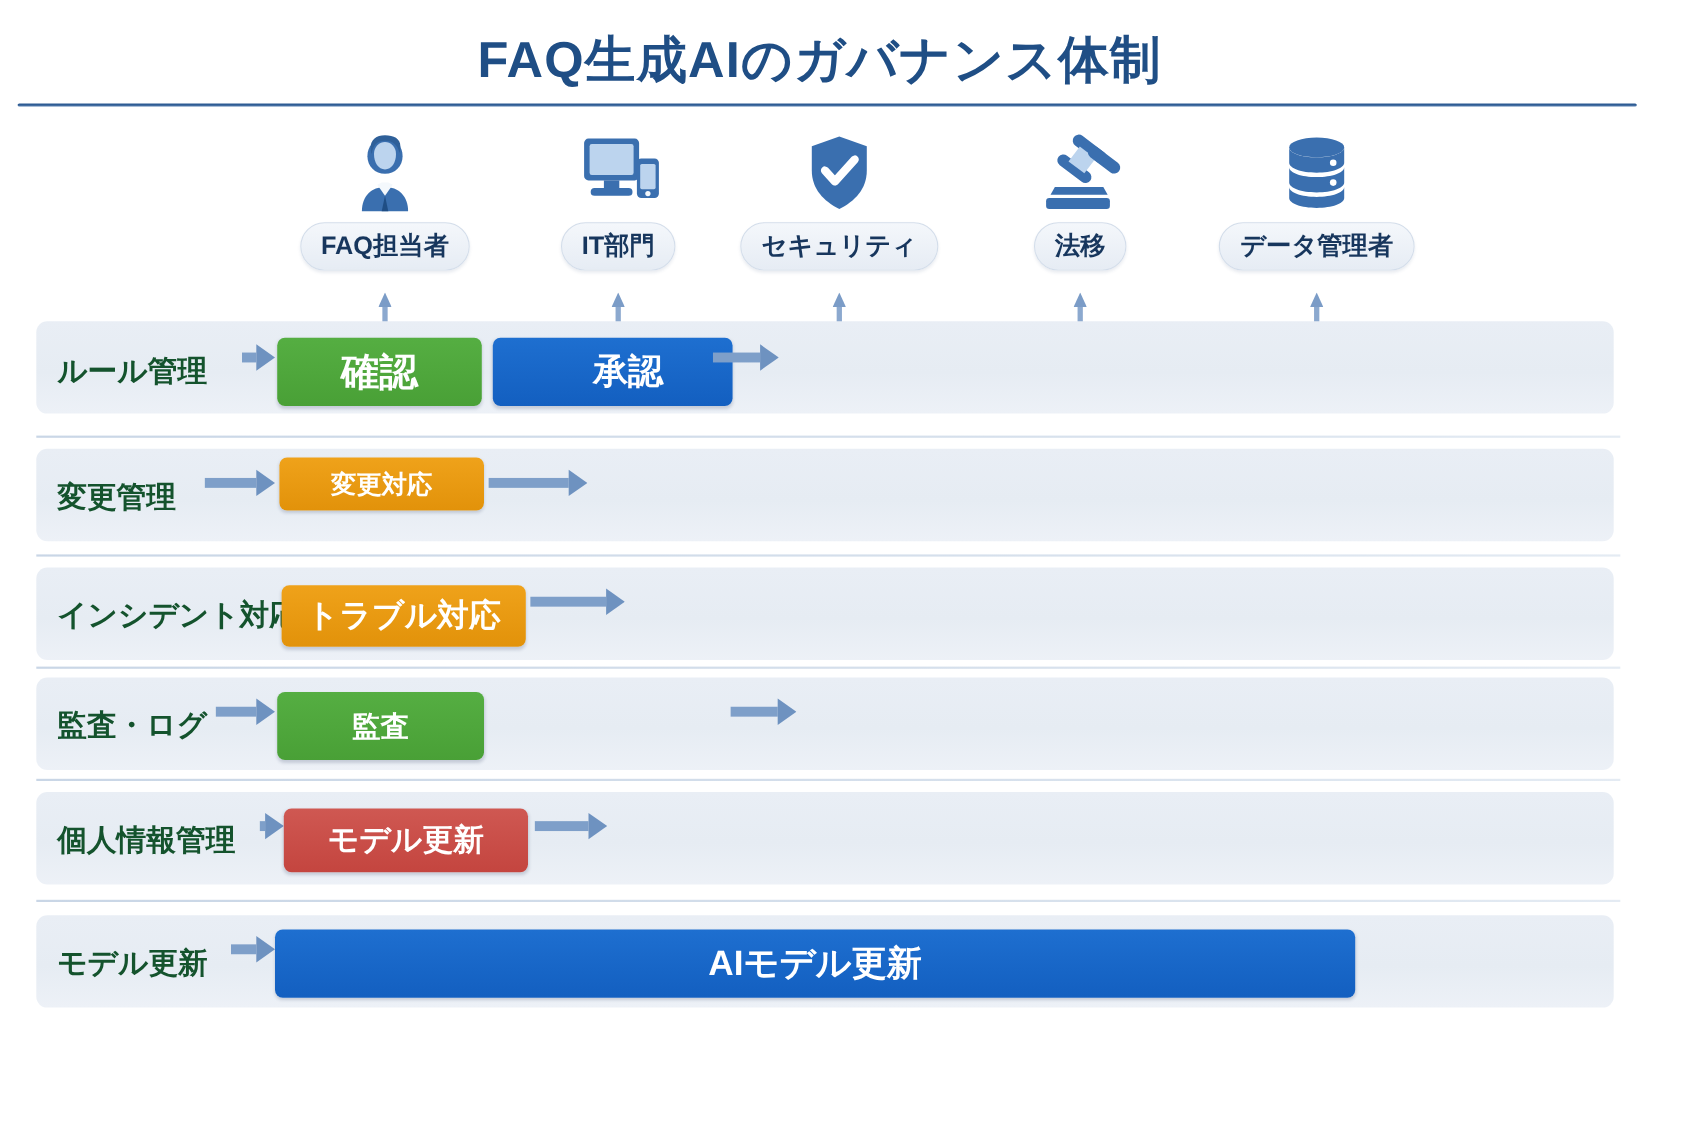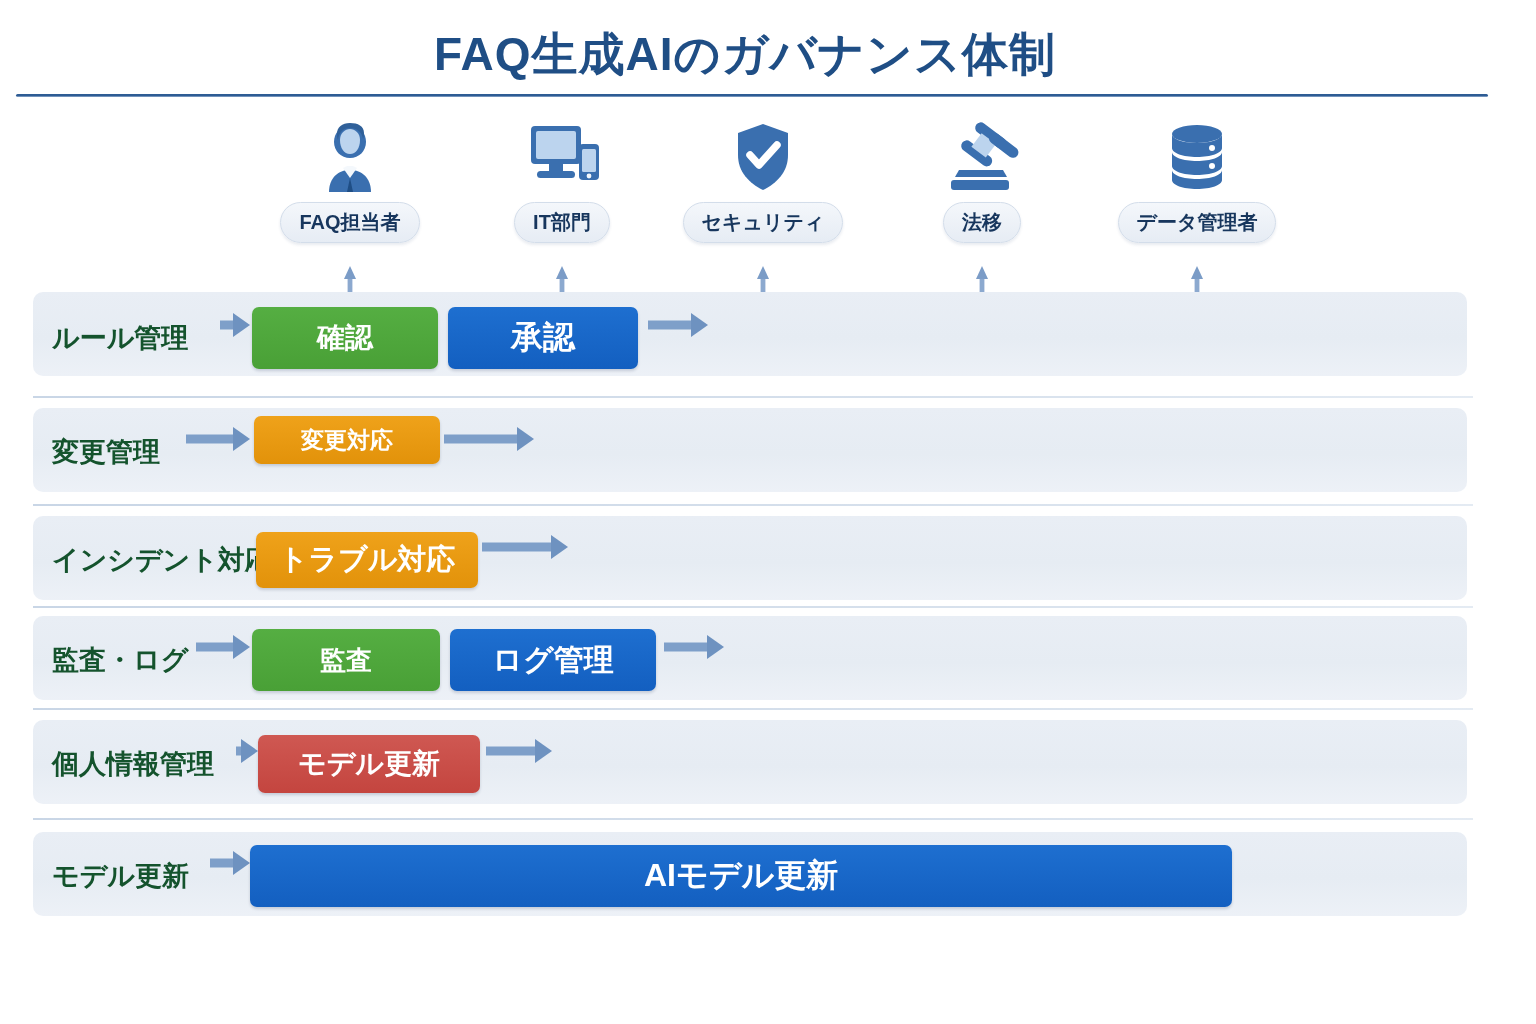--- a/index.html
+++ b/index.html
@@ -62,21 +62,21 @@
     justify-content: center;
   }
   .actor-chip {
     display: inline-block;
     margin-top: 6px;
     padding: 9px 18px 10px;
     border-radius: 26px;
     background: linear-gradient(to bottom, #F4F7FB 0%, #E6ECF4 100%);
     border: 1.5px solid #D3DDEA;
     box-shadow: 0 2px 3px rgba(30,60,110,.10);
-    font-size: 20px;
+    font-size: 23px;
     font-weight: 700;
     color: #17365D;
     white-space: nowrap;
     line-height: 1;
   }
   .actor-arrow-up {
     position: absolute;
     top: 148px;
     margin-left: -6px;
     width: 12px;
@@ -220,22 +220,22 @@
       <div class="row-sep" style="top: 504px;"></div>
       <div class="row-sep" style="top: 606px;"></div>
       <div class="row-sep" style="top: 708px;"></div>
       <div class="row-sep" style="top: 818px;"></div>
       <div class="band" style="top: 292px;"></div>
       <div class="row-label" style="left: 52px; top: 338px;">ルール管理</div>
       <svg class="flow-arrow" width="30" height="26" viewBox="0 0 30 26" style="left: 220px; top: 325px;">
         <rect x="0" y="8.5" width="13" height="9" fill="#7E9FC9"></rect>
         <path d="M13 1 L30 13 L13 25 Z" fill="#6E92C0"></path>
       </svg>
-      <div class="task green" style="left: 252px; top: 338px; width: 186px; height: 62px; font-size: 28px;">確認</div>
-      <div class="task blue" style="left: 448px; top: 338px; width: 190px; height: 62px; font-size: 32px;">承認</div>
+      <div class="task green" style="left: 252px; top: 338px; width: 186px; height: 62px; font-size: 35px;">確認</div>
+      <div class="task blue" style="left: 448px; top: 338px; width: 190px; height: 62px; font-size: 32px; padding-left: 28px;">承認</div>
       <svg class="flow-arrow" width="60" height="26" viewBox="0 0 60 26" style="left: 648px; top: 325px;">
         <rect x="0" y="8.5" width="43" height="9" fill="#7E9FC9"></rect>
         <path d="M43 1 L60 13 L43 25 Z" fill="#6E92C0"></path>
       </svg>
       <div class="band" style="top: 408px;"></div>
       <div class="row-label" style="left: 52px; top: 452px;">変更管理</div>
       <svg class="flow-arrow" width="64" height="26" viewBox="0 0 64 26" style="left: 186px; top: 439px;">
         <rect x="0" y="8.5" width="47" height="9" fill="#7E9FC9"></rect>
         <path d="M47 1 L64 13 L47 25 Z" fill="#6E92C0"></path>
       </svg>
@@ -251,21 +251,20 @@
         <rect x="0" y="8.5" width="69" height="9" fill="#7E9FC9"></rect>
         <path d="M69 1 L86 13 L69 25 Z" fill="#6E92C0"></path>
       </svg>
       <div class="band" style="top: 616px;"></div>
       <div class="row-label" style="left: 52px; top: 660px;">監査・ログ</div>
       <svg class="flow-arrow" width="54" height="26" viewBox="0 0 54 26" style="left: 196px; top: 647px;">
         <rect x="0" y="8.5" width="37" height="9" fill="#7E9FC9"></rect>
         <path d="M37 1 L54 13 L37 25 Z" fill="#6E92C0"></path>
       </svg>
       <div class="task green" style="left: 252px; top: 660px; width: 188px; height: 62px; font-size: 26px;">監査</div>
-      <div class="task blue" style="left: 450px; top: 660px; width: 206px; height: 62px; font-size: 30px;">ログ管理</div>
       <svg class="flow-arrow" width="60" height="26" viewBox="0 0 60 26" style="left: 664px; top: 647px;">
         <rect x="0" y="8.5" width="43" height="9" fill="#7E9FC9"></rect>
         <path d="M43 1 L60 13 L43 25 Z" fill="#6E92C0"></path>
       </svg>
       <div class="band" style="top: 720px;"></div>
       <div class="row-label" style="left: 52px; top: 764px;">個人情報管理</div>
       <svg class="flow-arrow" width="22" height="26" viewBox="0 0 22 26" style="left: 236px; top: 751px;">
         <rect x="0" y="8.5" width="5" height="9" fill="#7E9FC9"></rect>
         <path d="M5 1 L22 13 L5 25 Z" fill="#6E92C0"></path>
       </svg>

